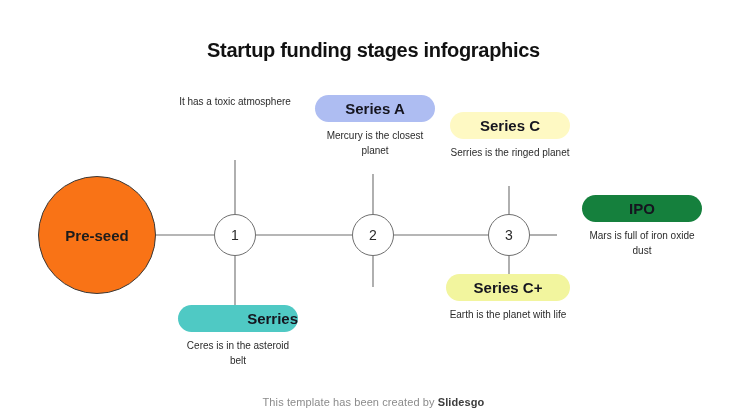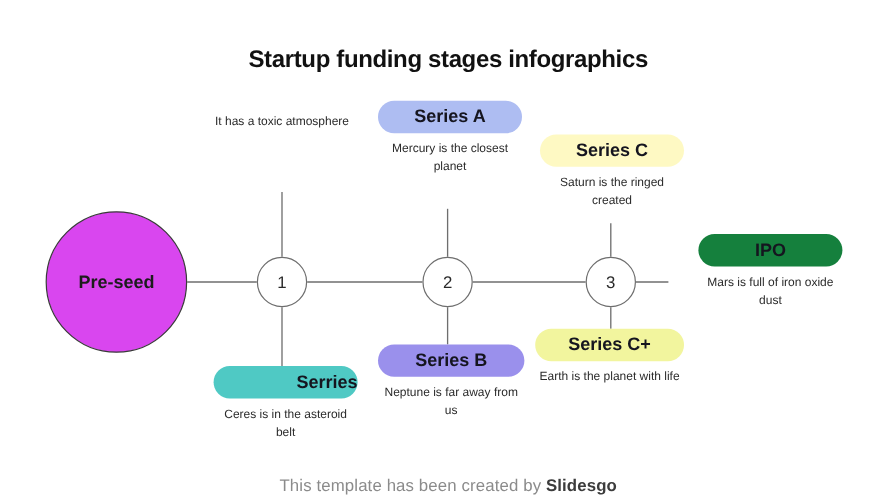--- a/index.html
+++ b/index.html
@@ -54,21 +54,21 @@
     width: 118px;
     height: 118px;
     border: 1.2px solid #3a3a3a;
     border-radius: 50%;
     display: flex;
     align-items: center;
     justify-content: center;
     font-size: 15px;
     font-weight: bold;
     color: #1c1c1c;
-    background: #d946ef;
+    background: #f97316;
   }
 
   
   .node {
     position: absolute;
     width: 42px;
     height: 42px;
     border: 1.1px solid #6e6e6e;
     border-radius: 50%;
     background: #ffffff;
@@ -103,35 +103,35 @@
   .desc {
     font-size: 10px;
     line-height: 15px;
     color: #2b2b2b;
     margin-top: 6px;
     font-weight: normal;
   }
 
   
   .blk-seed     { left: 173px; top: 88px;  width: 124px; }
-  .blk-seriesa  { left: 315px; top: 84px; width: 120px; }
+  .blk-seriesa  { left: 315px; top: 95px; width: 120px; }
   .blk-seriesc  { left: 450px; top: 112px; width: 120px; }
   .blk-ipo      { left: 582px; top: 195px; width: 120px; }
   .blk-serries  { left: 178px; top: 305px; width: 120px; }
   .blk-seriesb  { left: 315px; top: 287px; width: 122px; }
   .blk-seriescp { left: 446px; top: 274px; width: 124px; }
 
   
   .footer {
     position: absolute;
     left: 0;
     top: 396px;
     width: 747px;
     text-align: center;
-    font-size: 14px;
+    font-size: 11px;
     color: #8b8b8b;
     letter-spacing: 0.1px;
   }
   .footer b { color: #3c3c3c; font-weight: bold; }
 </style>
 </head>
 <body>
 
 <div class="stage">
 
@@ -174,37 +174,33 @@
     <div class="desc">It has a toxic atmosphere</div>
   </div>
 
   <div class="block blk-seriesa">
     <span class="pill" style="background: rgb(174, 189, 242);">Series A</span>
     <div class="desc">Mercury is the closest planet</div>
   </div>
 
   <div class="block blk-seriesc">
     <span class="pill" style="background: #fef9c3;">Series C</span>
-    <div class="desc">Saturn is the ringed created</div>
+    <div class="desc">Serries is the ringed planet</div>
   </div>
 
   <div class="block blk-ipo">
     <span class="pill" style="background: #15803d;">IPO</span>
     <div class="desc">Mars is full of iron oxide dust</div>
   </div>
 
   <div class="block blk-serries">
     <span class="pill" style="background: rgb(79, 201, 196); text-align: right;">Serries</span>
     <div class="desc">Ceres is in the asteroid belt</div>
   </div>
 
-  <div class="block blk-seriesb">
-    <span class="pill" style="background: rgb(154, 144, 236);">Series B</span>
-    <div class="desc">Neptune is far away from us</div>
-  </div>
 
   <div class="block blk-seriescp">
     <span class="pill" style="background: rgb(242, 245, 158);">Series C+</span>
     <div class="desc">Earth is the planet with life</div>
   </div>
 
   <div class="footer">
     <span>This template has been created by </span><b>Slidesgo</b>
   </div>
 

